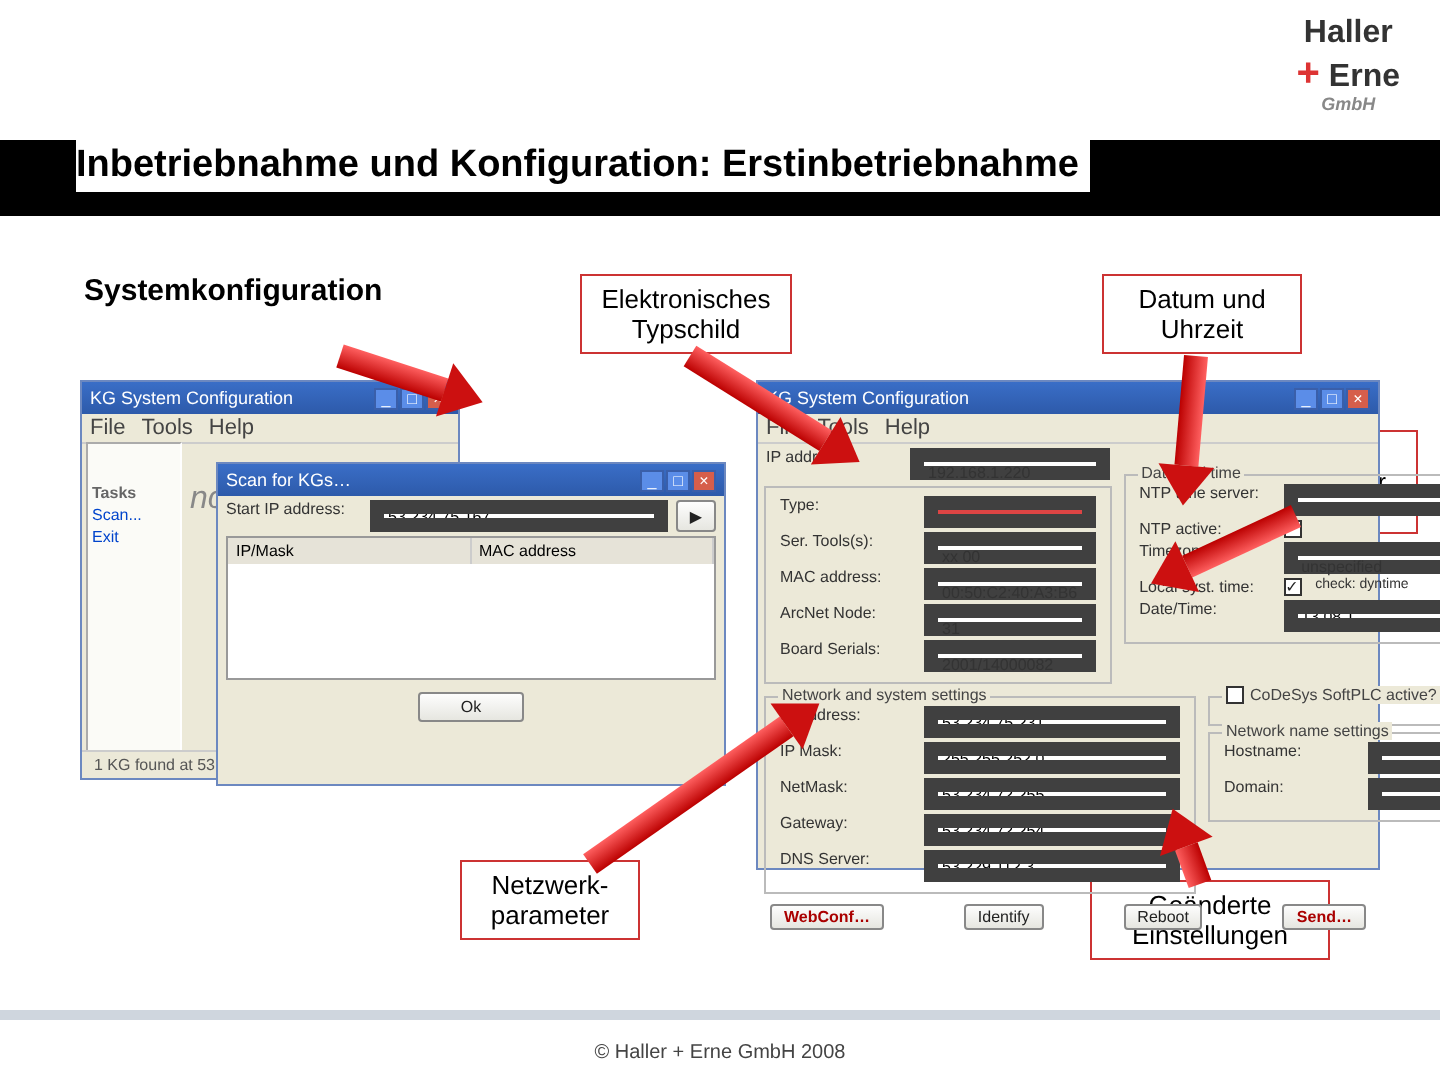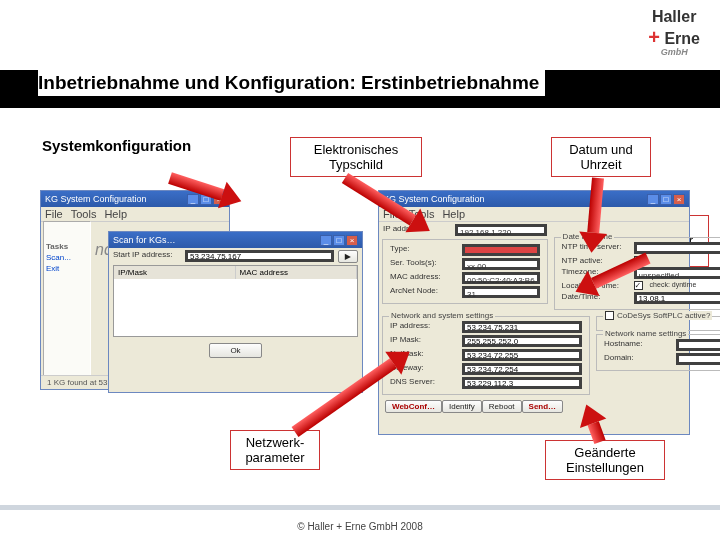--- a/index.html
+++ b/index.html
@@ -46,21 +46,21 @@
   .callout {
     position: absolute;
     border: 1.5px solid #c33;
     background: #fff;
     font: 13px Arial;
     text-align: center;
     padding: 4px 8px;
     color: #000;
   }
   .callout.sys { top: 137px; left: 42px; border: none; font-weight: bold; font-size: 15px; padding:0; background:transparent;}
-  .callout.typ { top: 137px; left: 290px; width: 132px; }
+  .callout.typ { top: 137px; left: 290px; width: 106px; }
   .callout.dat { top: 137px; left: 551px; width: 100px; }
   .callout.sps { top: 215px; left: 601px; width: 108px; font-size:12px; }
   .callout.net { top: 430px; left: 230px; width: 90px; }
   .callout.chg { top: 440px; left: 545px; width: 120px; }
   .win {
     position: absolute;
     border: 1px solid #6c88c0;
     background: #ece9d8;
     font: 9px Tahoma, Arial;
   }
@@ -78,21 +78,21 @@
   .titlebar .b { width:12px; height:11px; background:#5b8de8; border:1px solid #3a5faa; font-size:8px; line-height:9px; text-align:center; color:#fff;}
   .titlebar .x { background:#d65e4b; }
   .menubar { background:#ece9d8; padding:1px 4px; color:#444; display:flex; gap:8px; border-bottom:1px solid #ccc;}
   .menubar span { font-size:11px; }
   .left-panel { position:absolute; left:2px; top:30px; bottom:2px; width:48px; border:1px inset #fff; background:#fbfbf7; padding:20px 2px; font-size:8px;}
   .left-panel .hdr { color:#666; font-weight:bold; font-size:8px; }
   .left-panel .item { color:#0044cc; cursor:pointer; margin-top:2px; }
   .field-row { display:flex; margin:2px 4px; gap:4px; font-size:8px; color:#333;}
   .field-row .lbl { width:68px; }
   .field-row input, .field-row .val {
-    flex:1; font-size:8px; padding:1px 2px; border:3px solid #404040; background:#fff; height:12px;
+    flex:1; font-size:8px; padding:1px 2px; border:7px solid #404040; background:#fff; height:12px;
   }
   .btn {
     background: linear-gradient(#fdfdfd,#e6e6e0);
     border:1px solid #888; border-radius:2px;
     padding:1px 6px; font-size:8px; color:#222;
   }
   .btn.red { color:#a00; font-weight:bold; }
   .grp { border:1px solid #bbb; margin:3px; padding:2px 3px 3px 3px; position:relative;}
   .grp .gt { position:absolute; top:-6px; left:6px; background:#ece9d8; font-size:8px; padding:0 2px; color:#444;}
   .chk { display:inline-block; width:9px; height:9px; border:1px solid #333; background:#fff; margin-right:3px; vertical-align:middle;}
@@ -231,20 +231,24 @@
             <span class="val">xx 00</span>
           </div>
         <div class="field-row">
             <span class="lbl">MAC address:</span>
             <span class="val">00:50:C2:40:A3:B6</span>
           </div>
         <div class="field-row">
             <span class="lbl">ArcNet Node:</span>
             <span class="val">31</span>
           </div>
+        <div class="field-row">
+            <span class="lbl">Board Serials:</span>
+            <span class="val">2001/14000082</span>
+          </div>
       </div>
     </div>
     <div style="flex:1;">
       <div class="grp" style="margin-top:15px;">
         <span class="gt">Date and time</span>
         <div class="field-row">
             <span class="lbl">NTP time server:</span>
             <input style="">
           </div>
         <div class="field-row">
@@ -304,21 +308,21 @@
             <input style="">
           </div>
         <div class="field-row">
             <span class="lbl">Domain:</span>
             <input style="">
           </div>
       </div>
     </div>
   </div>
 
-  <div style="display:flex; justify-content:flex-start; padding:2px 6px;">
+  <div style="display:flex; justify-content:space-between; padding:2px 6px;">
     <button class="btn red">WebConf…</button>
     <button class="btn">Identify</button>
     <button class="btn">Reboot</button>
     <button class="btn red">Send…</button>
   </div>
 </div>
 
 <div class="arrow" style="left:170px; top:178px; transform:rotate(18deg);">
   <div class="shaft" style="width:55px;"></div>
     <div class="head" style="left:55px;"></div>

